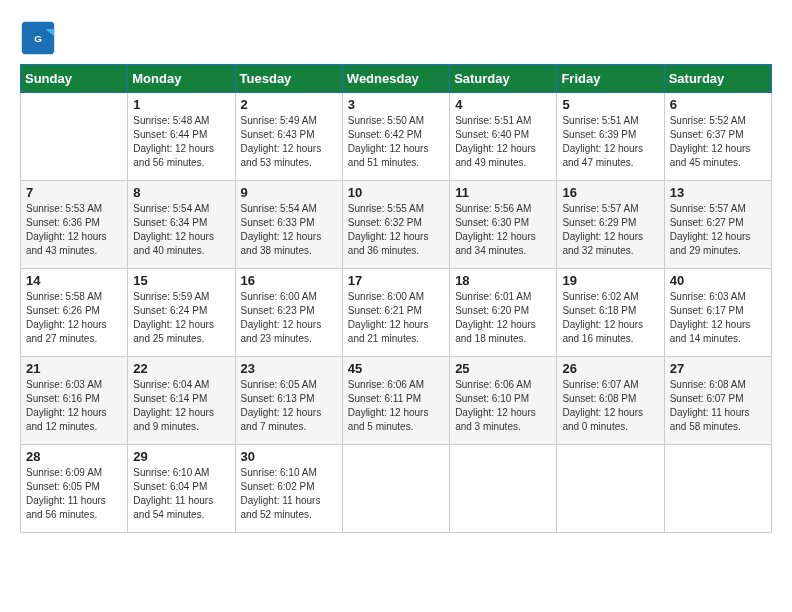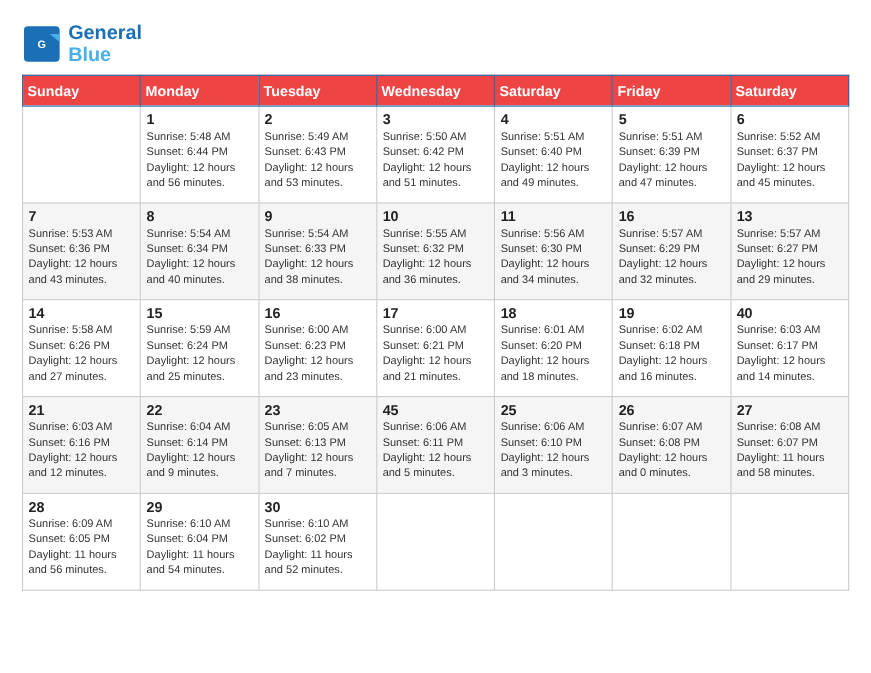--- a/index.html
+++ b/index.html
@@ -46,21 +46,21 @@
     .location-title {
       font-size: 16px;
       color: #333;
     }
     table {
       width: 100%;
       border-collapse: collapse;
       margin-top: 8px;
     }
     thead th {
-      background-color: #ef4444;
+      background-color: #15803d;
       color: #fff;
       font-size: 13px;
       font-weight: bold;
       padding: 6px 4px;
       text-align: left;
       border: 1px solid #1a6fb5;
     }
     tbody td {
       vertical-align: top;
       border: 1px solid #ccc;
@@ -92,26 +92,20 @@
 </head>
 <body>
 
 <div class="header-section">
   <div class="logo">
     <svg class="logo-icon" viewBox="0 0 40 40">
       <rect x="2" y="2" width="36" height="36" rx="4" fill="#1a6fb5"></rect>
       <text x="20" y="24" text-anchor="middle" font-size="11" fill="white" font-weight="bold" font-family="Arial">G</text>
       <polygon points="28,10 38,18 38,10" fill="#4ab0e8"></polygon>
     </svg>
-    <div>
-      <div class="logo-text">
-        <span>General</span><br>
-        <span style="color:#4ab0e8;">Blue</span>
-      </div>
-    </div>
   </div>
 </div>
 
 <table>
   <thead>
     <tr id="header-row">
         <th>Sunday</th>
         <th>Monday</th>
         <th>Tuesday</th>
         <th>Wednesday</th>

